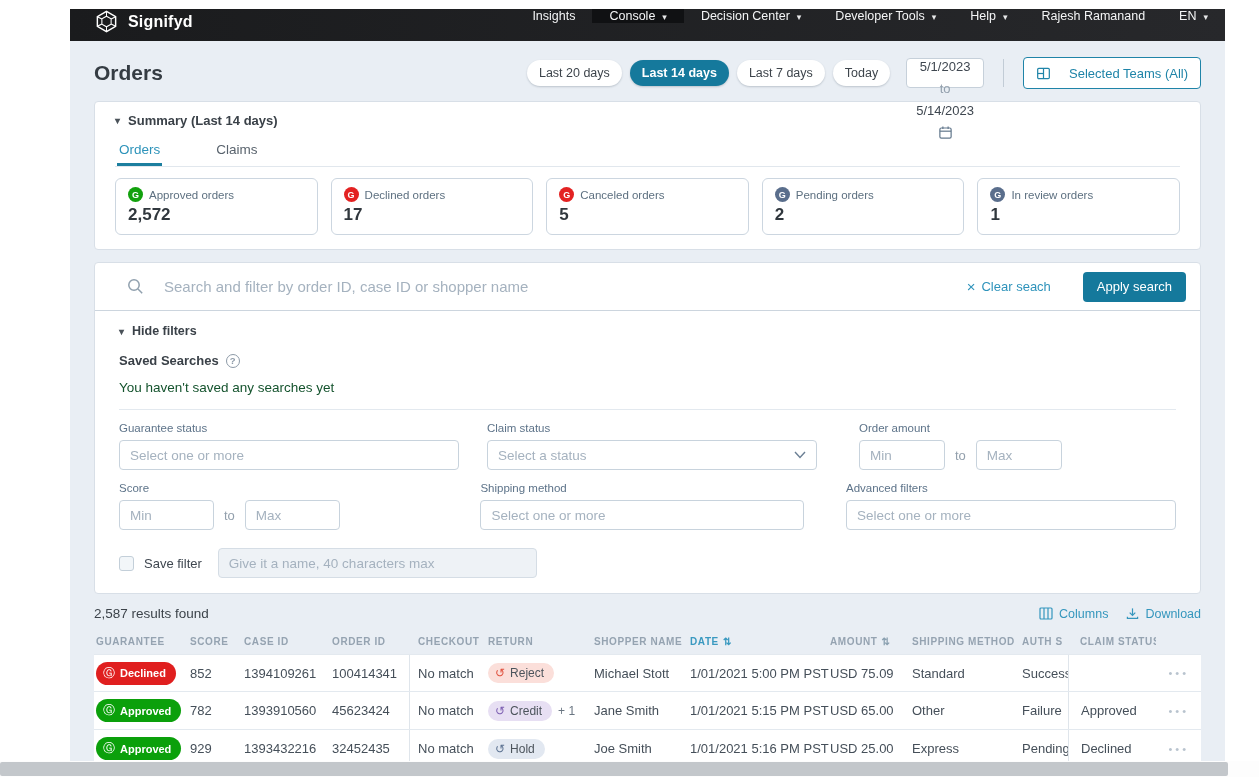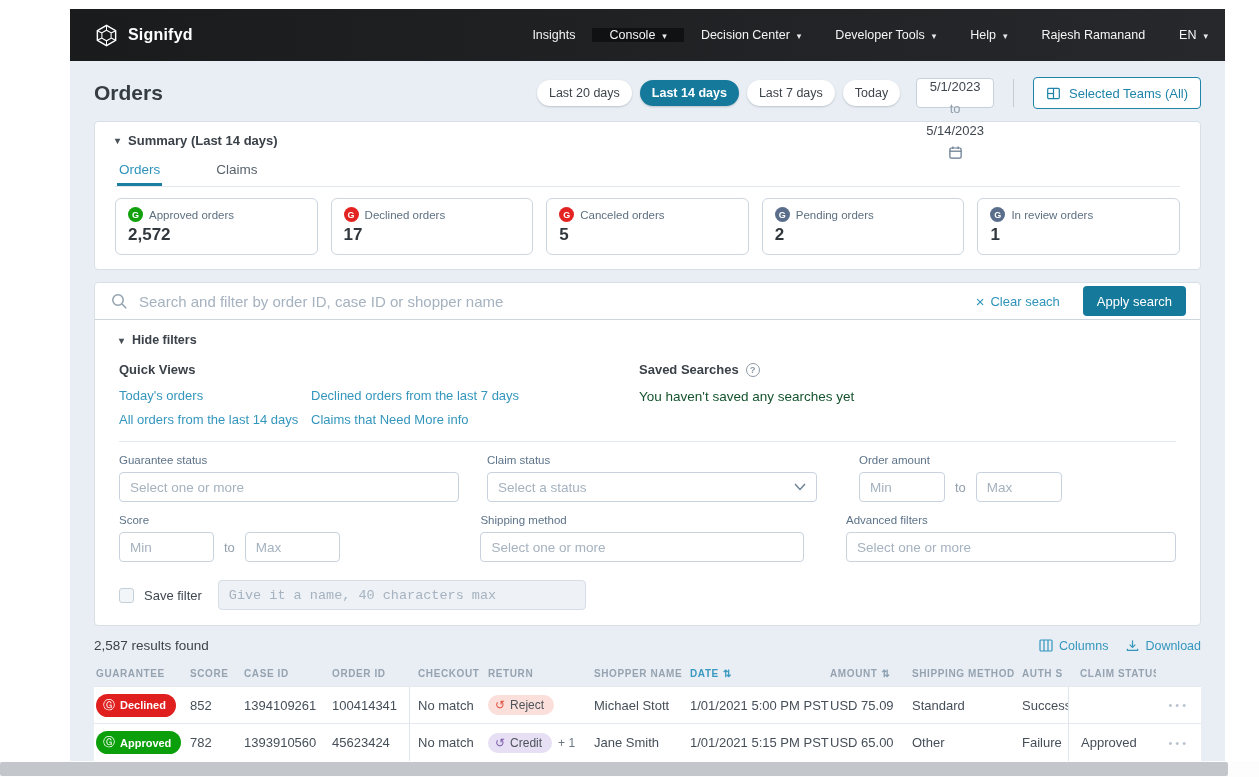--- a/index.html
+++ b/index.html
@@ -3,21 +3,21 @@
 <meta charset="utf-8">
 <style>
   * { box-sizing: border-box; margin: 0; padding: 0; }
   body {
     width: 1259px; height: 777px; background: #ffffff; overflow: hidden; position: relative;
     font-family: "Liberation Sans", sans-serif; color: #3f4750;
   }
   .app { position: absolute; left: 70px; top: 9px; width: 1155px; height: 752px; background: #e9eef4; }
 
   
-  .topnav { height: 52px; background: linear-gradient(90deg,#1a1b1d,#27282b); display: flex; align-items: center; color: #f4f5f6; }
+  .topnav { height: 32px; background: linear-gradient(90deg,#1a1b1d,#27282b); display: flex; align-items: flex-start; color: #f4f5f6; }
   .logo { display: flex; align-items: center; gap: 9px; padding-left: 24px; margin-right: auto; }
   .logo-text { font-size: 16px; font-weight: 700; letter-spacing: .2px; color: #fff; }
   .nav-items { display: flex; align-items: stretch; font-size: 12.5px; }
   .nav-item { display: flex; align-items: center; gap: 7px; padding: 0 17px; cursor: pointer; white-space: nowrap; }
   .nav-item.active { background: #101113; }
   .caret { font-size: 9px; color: #e8e9ea; transform: translateY(1px); }
 
   .content { padding: 0 24px; }
 
   
@@ -25,41 +25,41 @@
   .page-title { font-size: 21px; font-weight: 700; color: #353c43; margin-right: auto; }
   .pills { display: flex; align-items: center; gap: 8px; }
   .pill-toggle { height: 26px; border-radius: 13px; background: #fff; color: #3d444b; font-size: 12.5px;
     display: flex; align-items: center; padding: 0 12px; box-shadow: 0 1px 2px rgba(30,50,70,.22); cursor: pointer; white-space: nowrap; }
   .pill-toggle.selected { background: #15799c; color: #fff; font-weight: 700; }
   .date-box { height: 30px; background: #fff; border: 1px solid #c6d0da; border-radius: 4px; display: flex; align-items: center;
     gap: 7px; padding: 0 9px; margin-left: 8px; font-size: 13px; color: #3f4750; flex-direction: column; }
   .date-to { color: #93a0ad; }
   .vdiv { width: 1px; height: 28px; background: #c2ccd6; margin: 0 11px; }
   .teams-btn { height: 32px; border: 1px solid #1f84a8; color: #1f84a8; background: #fff; border-radius: 4px;
-    display: flex; align-items: center; gap: 8px; padding: 0 12px; font-size: 13px; cursor: pointer; white-space: nowrap; text-align: center; }
+    display: flex; align-items: center; gap: 18px; padding: 0 12px; font-size: 13px; cursor: pointer; white-space: nowrap; text-align: center; }
 
   
   .panel { background: #fff; border: 1px solid #d8dfe7; border-radius: 4px; }
   .summary-panel { margin-top: 9px; padding: 11px 20px 14px; }
   .section-head { font-size: 13px; font-weight: 700; color: #3a4148; display: flex; align-items: center; gap: 8px; cursor: pointer; }
   .disclosure { font-size: 10px; color: #4a5259; }
   .tabs { display: flex; margin-top: 7px; border-bottom: 1px solid #e1e7ed; padding-left: 2px; }
   .tab { font-size: 13.5px; color: #59636d; padding: 7px 2px 9px; margin-right: 52px; cursor: pointer; }
   .tab.active { color: #2d93ba; border-bottom: 3px solid #1c7f9f; padding-bottom: 6px; }
   .cards { display: flex; gap: 13px; margin-top: 11px; }
   .card { flex: 1; border: 1px solid #ccd6e0; border-radius: 6px; background: #fff; padding: 8px 12px 9px; }
   .card-top { display: flex; align-items: center; gap: 6px; font-size: 11.5px; color: #5d7080; }
   .gdot { width: 15px; height: 15px; border-radius: 50%; color: #fff; font-size: 9px; font-weight: 700;
     display: inline-flex; align-items: center; justify-content: center; flex: none; }
   .gdot--green { background: #12a10d; } .gdot--red { background: #e32222; } .gdot--slate { background: #5a6e8c; }
   .card-value { font-size: 17px; font-weight: 700; color: #30373d; margin-top: 3px; }
 
   
   .search-panel { margin-top: 12px; }
-  .search-row { display: flex; align-items: center; height: 37px; padding: 0 14px 0 16px; border-bottom: 1px solid #ccd5de; gap: 11px; }
+  .search-row { display: flex; align-items: center; height: 48px; padding: 0 14px 0 32px; border-bottom: 1px solid #ccd5de; gap: 20px; }
   .search-input { flex: 1; border: none; outline: none; font-size: 15px; color: #3f4750; background: transparent; }
   input::placeholder { color: #a5b2bf; opacity: 1; }
   .clear-link { color: #2e93bb; font-size: 13px; display: flex; align-items: center; gap: 6px; margin-right: 12px; cursor: pointer; white-space: nowrap; }
   .clear-x { font-size: 15px; line-height: 1; }
   .apply-btn { background: #15799c; color: #fff; border: none; border-radius: 4px; height: 30px; padding: 0 14px;
     font-size: 13px; cursor: pointer; font-family: inherit; }
   .filters-body { padding: 13px 24px 15px; }
   .filters-top { display: flex; margin-top: 15px; }
   .quick-views { width: 520px; }
   .block-title { font-size: 13px; font-weight: 700; color: #3a4148; }
@@ -80,22 +80,22 @@
   .finput { height: 30px; border: 1px solid #c8d3dd; border-radius: 4px; font-size: 13.5px; padding: 0 10px;
     color: #3f4750; background: #fff; width: 100%; outline: none; font-family: inherit; }
   .select-wrap { position: relative; width: 330px; }
   .select-wrap .chev { position: absolute; right: 11px; top: 11px; pointer-events: none; }
   .range-row { display: flex; align-items: center; }
   .to-word { font-size: 13px; color: #93a0ad; margin: 0 10px; }
   .w86 { width: 86px; } .w95 { width: 95px; } .w330 { width: 330px; }
   .save-row { display: flex; align-items: center; margin-top: 18px; gap: 10px; }
   .checkbox { width: 15px; height: 15px; border: 1px solid #c3cfd9; background: #f2f6f9; border-radius: 3px; cursor: pointer; flex: none; }
   .save-label { font-size: 13px; color: #3f4750; margin-right: 6px; }
-  .save-input { width: 368px; height: 30px; background: #eef2f6; border: 1px solid #d5dde5; border-radius: 4px;
-    font-size: 13.5px; padding: 0 10px; color: #3f4750; outline: none; font-family: Liberation Mono, monospace; }
+  .save-input { width: 319px; height: 30px; background: #eef2f6; border: 1px solid #d5dde5; border-radius: 4px;
+    font-size: 13.5px; padding: 0 10px; color: #3f4750; outline: none; font-family: Liberation Sans, sans-serif; }
 
   
   .results-bar { display: flex; align-items: center; margin-top: 12px; }
   .results-count { font-size: 13.5px; color: #3c434a; margin-right: auto; }
   .blue-action { display: flex; align-items: center; gap: 6px; color: #3496bd; font-size: 12.5px; margin-left: 18px; cursor: pointer; }
   .table { margin-top: 7px; }
   .thead { display: flex; align-items: center; height: 26px; font-size: 10px; font-weight: 700; letter-spacing: .6px; color: #95a3b1; }
   .trow { display: flex; align-items: center; height: 38px; background: #fff; border-bottom: 1px solid #e3e9ef;
     font-size: 13px; color: #454f59; }
   .trow.first { border-top: 1px solid #e3e9ef; }
@@ -273,29 +273,20 @@
         <button class="apply-btn">Apply search</button>
       </div>
 
       <div class="filters-body">
         <div class="section-head hide-filters" style="font-size:12.5px;">
           <span class="disclosure">▾</span>
           <span>Hide filters</span>
         </div>
 
         <div class="filters-top">
-          <div class="quick-views">
-            <div class="block-title">Quick Views</div>
-            <div class="qv-grid">
-              <span class="qv-link">Today's orders</span>
-              <span class="qv-link">Declined orders from the last 7 days</span>
-              <span class="qv-link">All orders from the last 14 days</span>
-              <span class="qv-link">Claims that Need More info</span>
-            </div>
-          </div>
           <div class="saved">
             <div class="block-title saved-title">
               <span>Saved Searches</span>
               <span class="help-circle">?</span>
             </div>
             <div class="saved-empty">You haven't saved any searches yet</div>
           </div>
         </div>
 
         <div class="hr"></div>

